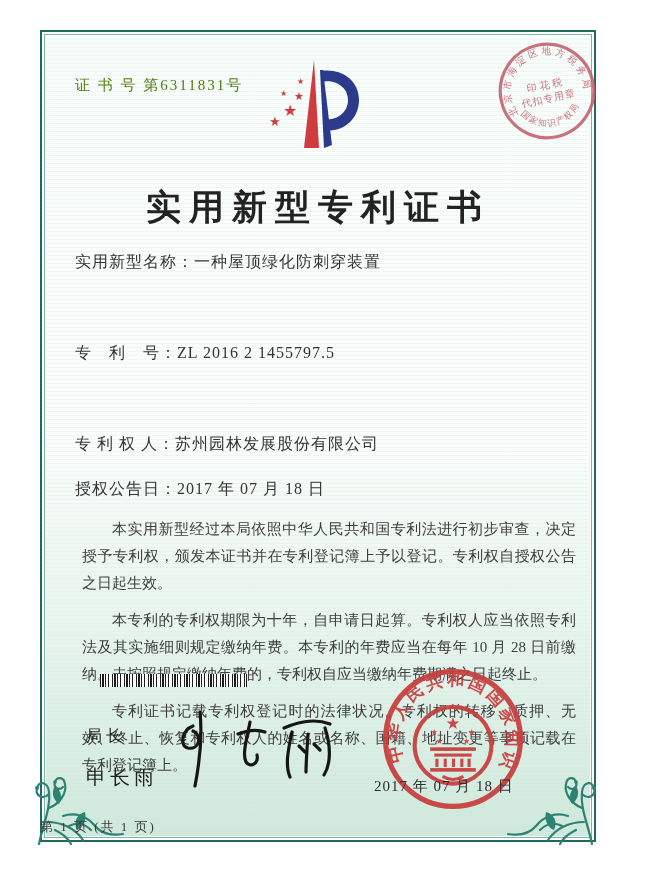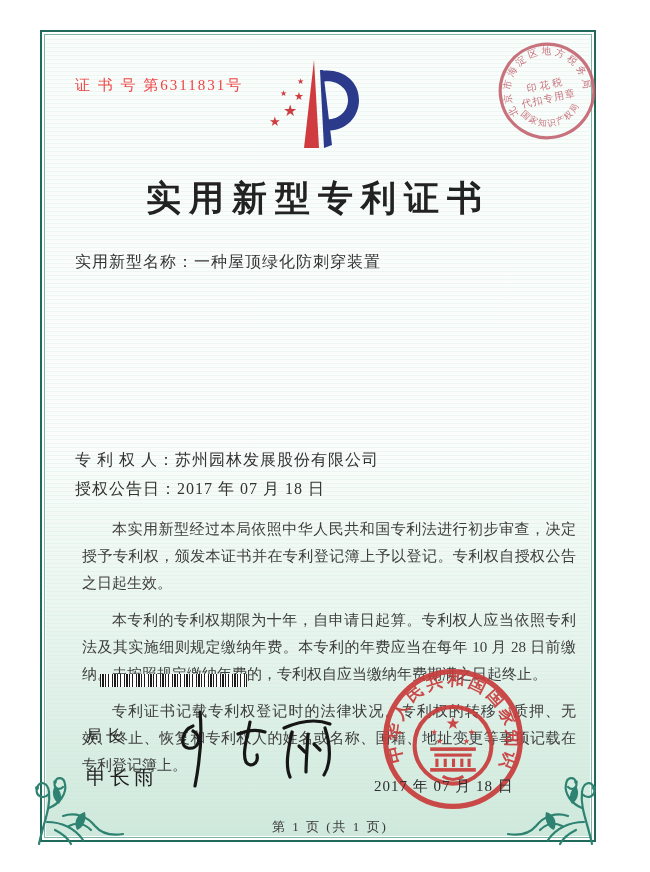--- a/index.html
+++ b/index.html
@@ -29,33 +29,33 @@
         rgba(232,245,238,0.30) 0%,
         rgba(232,245,238,0.18) 50%,
         rgba(214,237,225,0.55) 74%,
         rgba(203,231,217,0.92) 100%),
       repeating-linear-gradient(0deg,
         rgba(140,196,172,0.14) 0 1px, rgba(255,255,255,0) 1px 4px);
   }
   
   .cert-no{
     position:absolute;left:75px;top:76px;
-    font-size:15px;letter-spacing:2px;color:#ef4444;
+    font-size:15px;letter-spacing:2px;color:#4d7c0f;
   }
   .logo{position:absolute;left:263px;top:56px;width:112px;height:104px;}
   .title{
-    position:absolute;left:40px;top:175px;width:556px;
+    position:absolute;left:40px;top:184px;width:556px;
     text-align:center;font-size:35px;font-weight:600;
     letter-spacing:8px;color:#222;
   }
   .field{
     position:absolute;left:75px;width:480px;
     font-size:16px;letter-spacing:1px;color:#333;white-space:nowrap;
   }
-  .f0{top:252px}.f1{top:297px}.f2{top:343px}.f3{top:389px}.f4{top:450px}.f5{top:479px}
+  .f0{top:252px}.f1{top:297px}.f2{top:343px}.f3{top:389px}.f4{top:434px}.f5{top:479px}
   .body-text{
     position:absolute;left:72px;top:506px;width:514px;
     font-size:15px;line-height:27px;text-align:justify;color:#3d3d3d;
   }
   .body-text p{margin:10px;text-indent:2em;}
   .barcode{
     position:absolute;left:100px;top:674px;width:147px;height:13px;
     background:repeating-linear-gradient(90deg,
       #1b1b1b 0 1px,#fff 1px 2px,#1b1b1b 2px 4px,#fff 4px 5px,
       #1b1b1b 5px 6px,#fff 6px 8px,#1b1b1b 8px 9px,#fff 9px 12px);
@@ -78,21 +78,21 @@
   }
   .tax-stamp{
     position:absolute;left:492px;top:36px;width:110px;height:110px;
     transform:rotate(-12deg);opacity:0.85;
   }
   .flourish{position:absolute;width:94px;height:86px;}
   .flourish-left{left:33px;top:760px;}
   .flourish-right{left:504px;top:760px;transform:scaleX(-1);}
   .footer{
     position:absolute;left:40px;top:818px;width:580px;
-    text-align:center;font-size:13px;letter-spacing:2px;color:#3a3a3a;
+    font-size:13px;letter-spacing:2px;color:#3a3a3a;
   }
 </style>
 </head>
 <body>
 
 <div class="page">
 
   <div class="frame">
     <div class="frame-bg"></div>
     <div class="frame-inner"></div>
@@ -123,20 +123,21 @@
     <text x="60" y="57" font-size="11" fill="#c05a68" text-anchor="middle" letter-spacing="3">印花税</text>
     <text x="60" y="72" font-size="11" fill="#c05a68" text-anchor="middle" letter-spacing="1">代扣专用章</text>
     <text font-size="9.5" fill="#c05a68" letter-spacing="1.5">
       <textPath href="#taxBottomArc" startOffset="2">国家知识产权局</textPath>
     </text>
   </svg>
 
   <div class="title">实用新型专利证书</div>
 
   <div class="field f0"><span>实用新型名称：</span><span>一种屋顶绿化防刺穿装置</span></div>
+  <div class="field f2"><span>专　利　号：</span><span>ZL 2016 2 1455797.5</span></div>
   <div class="field f4"><span>专 利 权 人：</span><span>苏州园林发展股份有限公司</span></div>
   <div class="field f5"><span>授权公告日：</span><span>2017 年 07 月 18 日</span></div>
 
   <div class="body-text">
     <p>本实用新型经过本局依照中华人民共和国专利法进行初步审查，决定授予专利权，颁发本证书并在专利登记簿上予以登记。专利权自授权公告之日起生效。</p>
     <p>本专利的专利权期限为十年，自申请日起算。专利权人应当依照专利法及其实施细则规定缴纳年费。本专利的年费应当在每年 10 月 28 日前缴纳。未按照规定缴纳年费的，专利权自应当缴纳年费期满之日起终止。</p>
     <p>专利证书记载专利权登记时的法律状况。专利权的转移、质押、无效、终止、恢复和专利权人的姓名或名称、国籍、地址变更等事项记载在专利登记簿上。</p>
   </div>
 
   <div class="barcode"></div>

